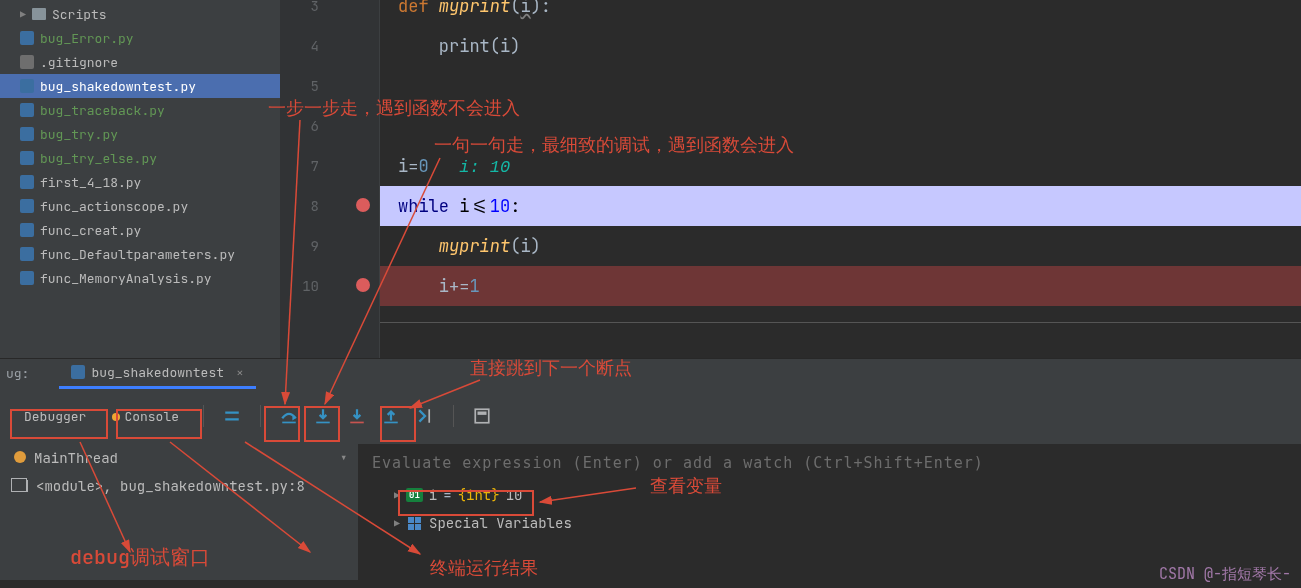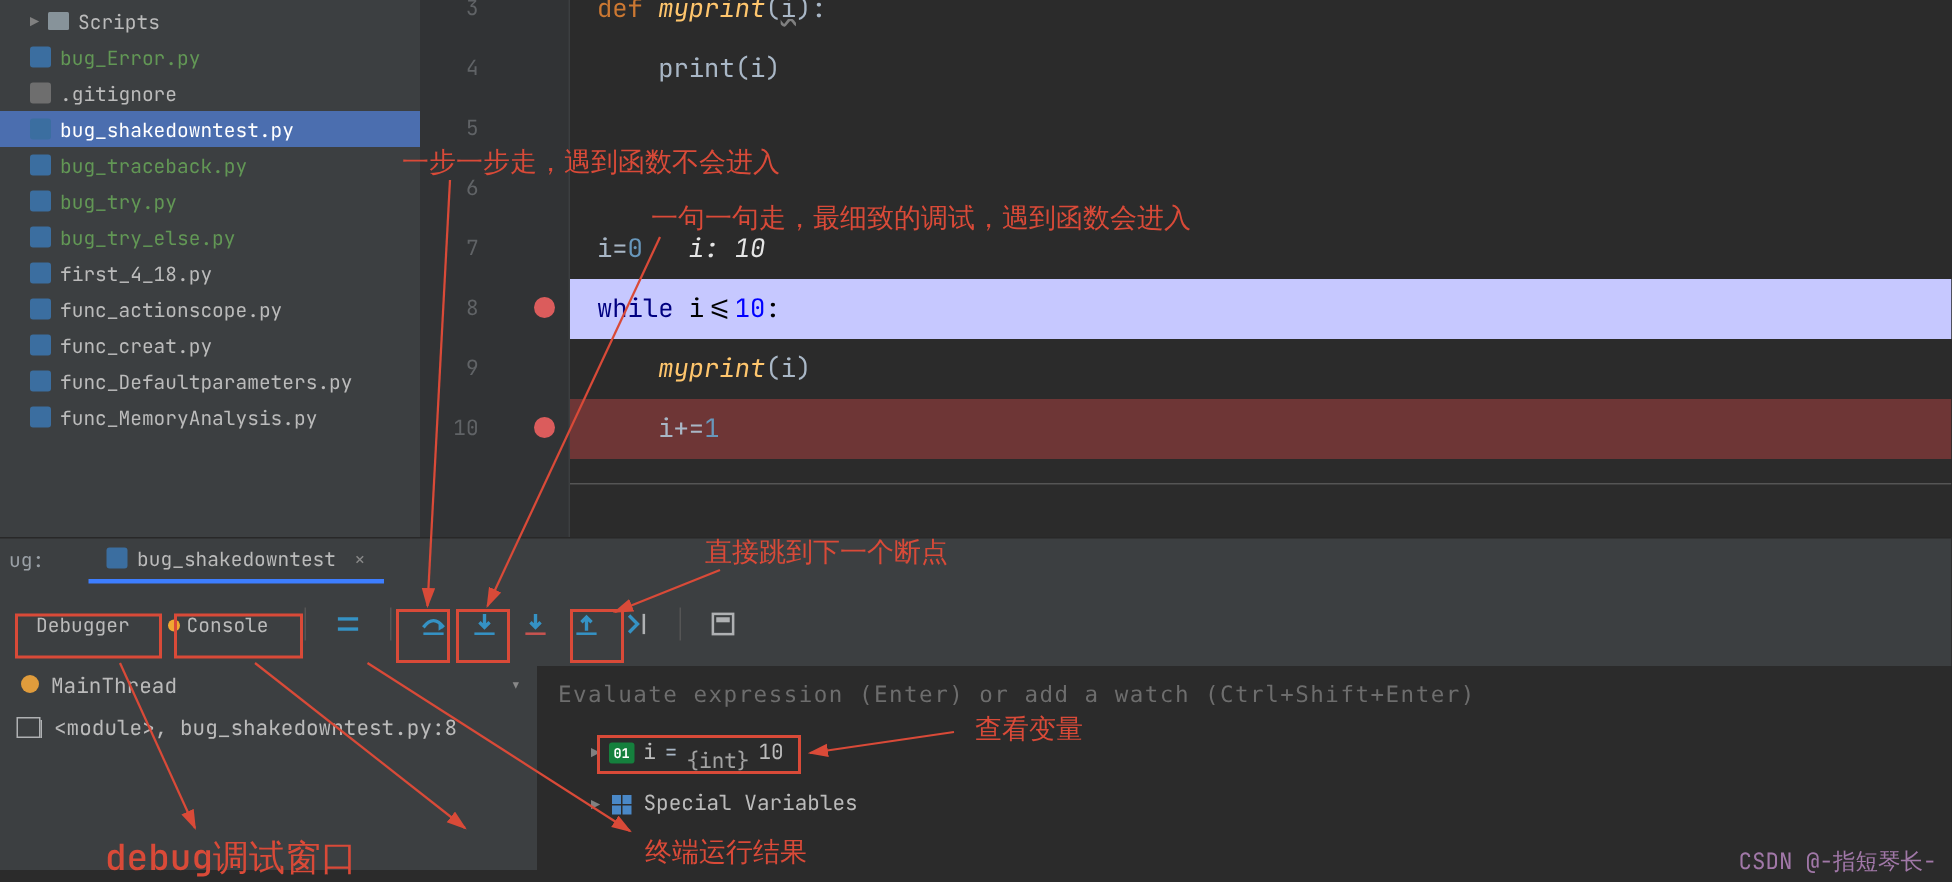--- a/index.html
+++ b/index.html
@@ -25,21 +25,21 @@
 .breakpoint { position: absolute; left: 76px; width: 14px; height: 14px; background: #db5c5c; border-radius: 50%; }
 .code-area { flex: 1; position: relative; font-size: 17px; line-height: 40px; }
 .code-line { position: absolute; left: 0; right: 0; height: 40px; padding-left: 18px; white-space: pre; }
 .code-line.exec-line { background: #c6c8ff; color:#000; }
 .code-line.bp-line { background: #6e3636; }
 .kw { color: #cc7832; }
 .fn { color: #ffc66d; font-style: italic;}
 .var { color: #a9b7c6; }
 .num { color: #6897bb; }
 .param { color: #a9b7c6; text-decoration: underline wavy #808080; }
-.inlay { color: #e5e5e5; font-style: italic; }
+.inlay { color: #14b8a6; font-style: italic; font-family: Liberation Mono, monospace; }
 .code-line.exec-line .kw { color: #000080; font-weight: normal;}
 .code-line.exec-line .var { color: #000; }
 .code-line.exec-line .num { color: #0000ff; }
 .editor-hr { position:absolute; left:0; right:0; top:322px; height:1px; background:#555; }
 
 
 .debug-tabbar { height: 30px; background: #3c3f41; display: flex; align-items: center; border-top: 1px solid #282828; padding-left: 6px; font-size: 13px; }
 .debug-tab-label { color: #9aa0a6; }
 .debug-tab-active { display:flex; align-items:center; margin-left: 30px; padding: 0 12px; height:30px; border-bottom: 3px solid #3d7eff; color:#bbbbbb; gap:6px;}
 
@@ -58,21 +58,21 @@
 .thread-dot { width: 12px; height: 12px; background: #e09c3c; border-radius: 50%; margin-right: 8px; display:inline-block;}
 .frame-row { display:flex; align-items:center; height: 28px; padding-left: 14px; font-size: 14px; color: #bbbbbb; gap:8px;}
 .frame-icon { width:14px; height:12px; border:1px solid #afb1b3; position:relative;}
 .frame-icon::after { content:''; position:absolute; left:-4px; top:-3px; width:14px; height:12px; border:1px solid #afb1b3; background:#3c3f41;}
 .vars-panel { flex: 1; padding: 10px 14px; background:#2b2b2b;}
 .eval-hint { color: #6d6d6d; font-size: 15px; font-family: monospace; letter-spacing: 1px;}
 .var-row { display:flex; align-items:center; margin-top: 14px; font-size: 14px; gap:6px; padding-left: 22px;}
 .var-chevron { color:#808080; font-size:10px;}
 .var-badge { background:#15803d; color:#fff; font-size:9px; padding:1px 3px; border-radius:2px; font-weight:bold;}
 .var-name { color:#bbbbbb; }
-.var-type { color:#a3a3a3;margin-top:13px; }
+.var-type { color:#eab308; }
 .var-val { color:#bbbbbb; }
 .special-row { display:flex; align-items:center; margin-top: 10px; padding-left: 22px; font-size: 14px; gap:8px; color:#bbbbbb;}
 .special-icon { display:grid; grid-template-columns: 6px 6px; grid-template-rows: 6px 6px; gap:1px;}
 .special-icon span { background:#4a88c7;}
 
 
 .anno { position: absolute; color: #d94a38; font-size: 18px; font-weight: 500; pointer-events: none; z-index: 100; }
 .redbox { position: absolute; border: 2px solid #d94a38; pointer-events: none; z-index: 99; }
 .arrow-svg { position: absolute; pointer-events: none; z-index: 98; }
 .watermark { position:absolute; right:10px; bottom:4px; color:#f0abfc; font-size:15px; opacity:0.6;}
@@ -250,21 +250,21 @@
         </span>
       <span>Special Variables</span>
     </div>
   </div>
 </div>
 
 <div class="anno" style="left:268px;top:96px">一步一步走，遇到函数不会进入</div>
 <div class="anno" style="left:434px;top:133px">一句一句走，最细致的调试，遇到函数会进入</div>
 <div class="anno" style="left:470px;top:356px">直接跳到下一个断点</div>
 <div class="anno" style="left:650px;top:474px">查看变量</div>
-<div class="anno" style="left:70px;top:556px;font-size:24px">debug调试窗口</div>
+<div class="anno" style="left:70px;top:544px;font-size:20px">debug调试窗口</div>
 <div class="anno" style="left:430px;top:556px">终端运行结果</div>
 
 <div class="redbox" style="left:10px;top:409px;width:98px;height:30px"></div>
 <div class="redbox" style="left:116px;top:409px;width:86px;height:30px"></div>
 <div class="redbox" style="left:264px;top:406px;width:36px;height:36px"></div>
 <div class="redbox" style="left:304px;top:406px;width:36px;height:36px"></div>
 <div class="redbox" style="left:380px;top:406px;width:36px;height:36px"></div>
 <div class="redbox" style="left:398px;top:490px;width:136px;height:26px"></div>
 
 <svg class="arrow-svg" style="left:0;top:0;width:1301px;height:588px">

